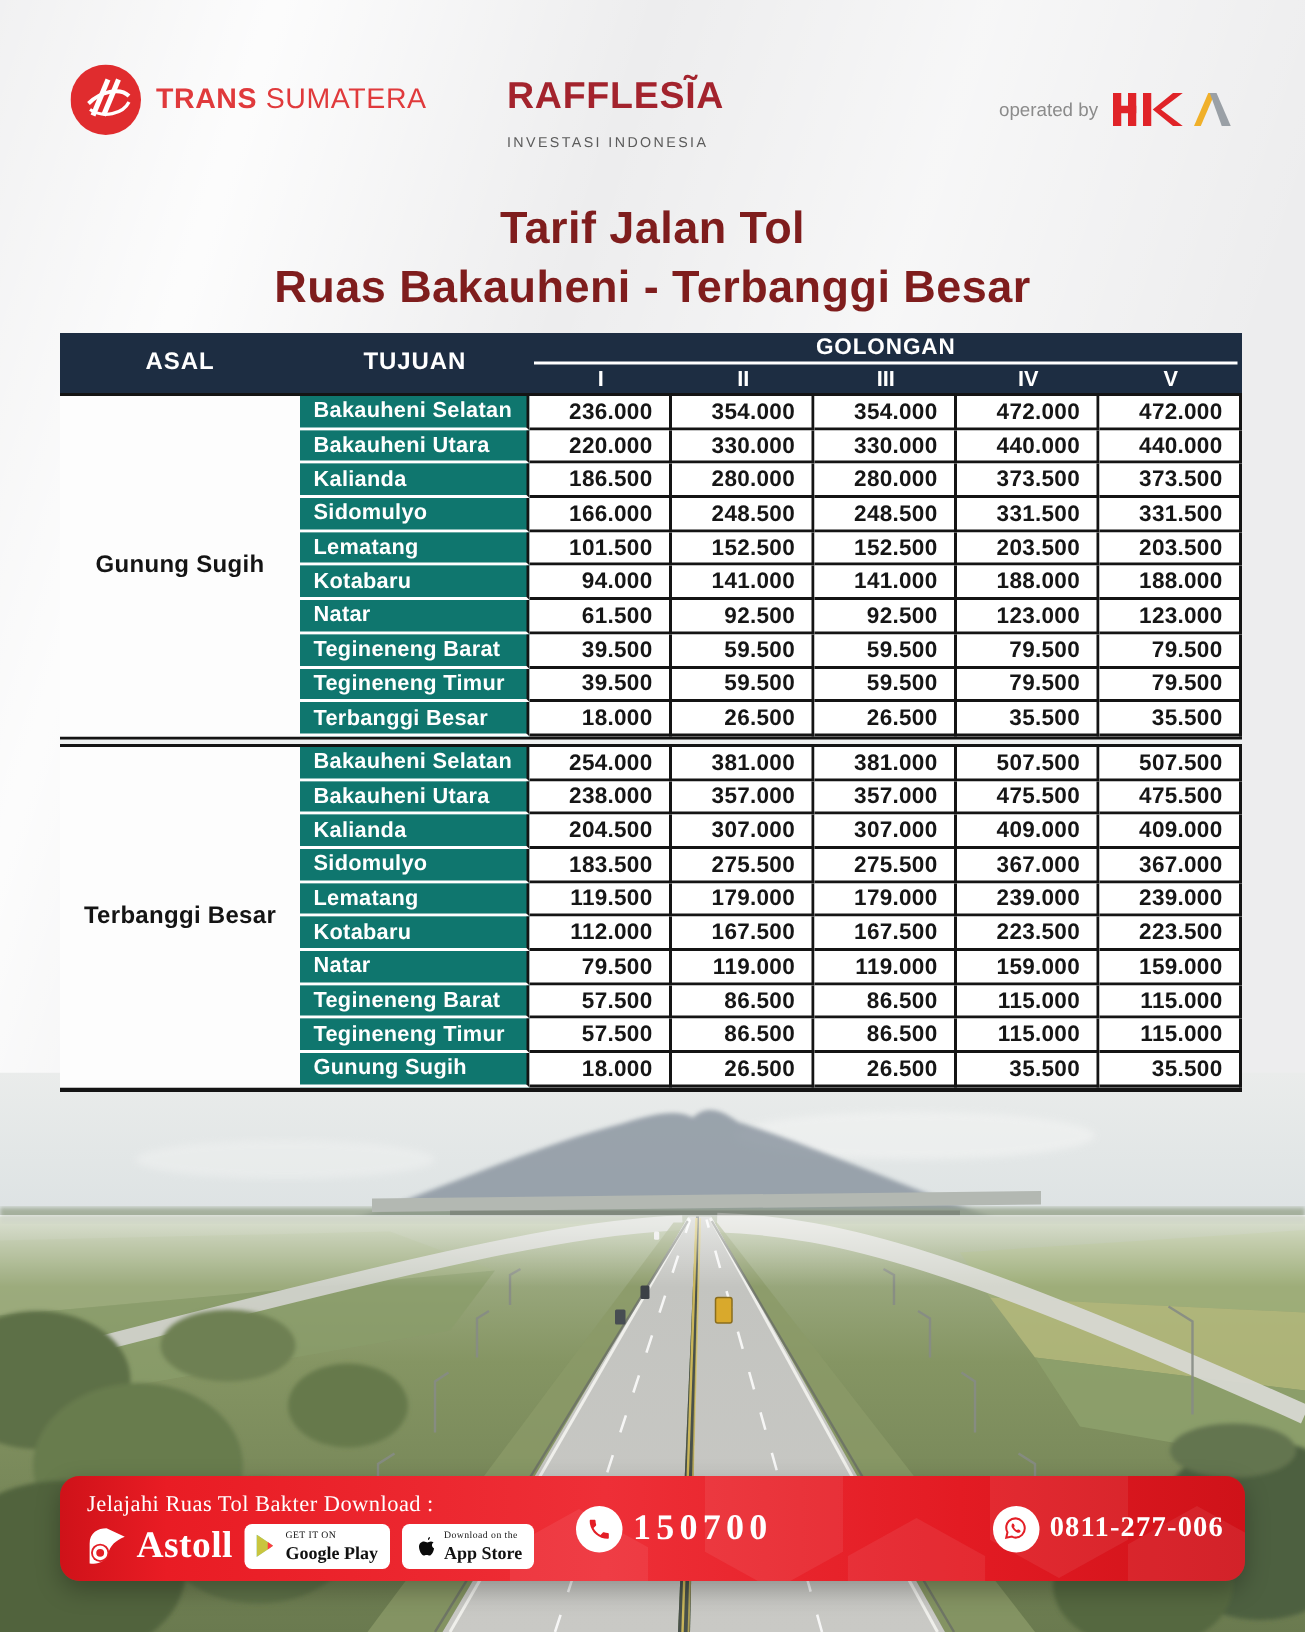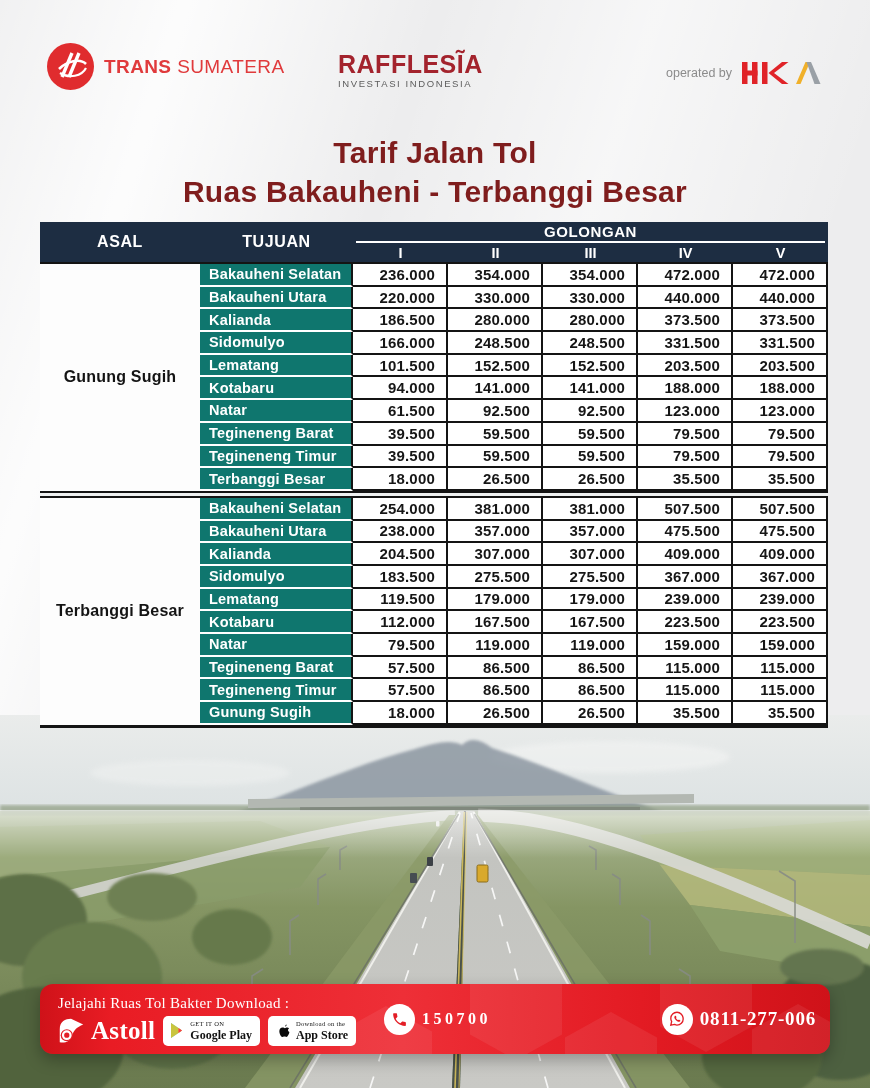--- a/index.html
+++ b/index.html
@@ -9,21 +9,21 @@
   .poster::before{content:"";position:absolute;top:-120px;left:-250px;width:1500px;height:1000px;z-index:0;
     background:linear-gradient(108deg,rgba(255,255,255,0) 12%,rgba(255,255,255,.85) 26%,rgba(255,255,255,0) 40%,rgba(255,255,255,.55) 52%,rgba(255,255,255,0) 66%);}
   
   .hdr{position:absolute;left:0;top:0;width:870px;height:120px;z-index:2;}
   .logo-hk{position:absolute;left:47px;top:43px;display:flex;align-items:center;gap:10px;}
   .ts-text{font-size:19px;letter-spacing:.4px;color:#e03a3c;white-space:nowrap;}
   .ts-text b{font-weight:bold;}
   .ts-text span{font-weight:normal;}
   .logo-raff{position:absolute;left:338px;top:52px;text-align:left;}
   .raff-name{font-size:25px;font-weight:bold;color:#a3232d;letter-spacing:.5px;line-height:24px;}
-  .raff-sub{font-size:9.5px;color:#5c5c5c;letter-spacing:1.6px;margin-top:2px;}
+  .raff-sub{font-size:9.5px;color:#5c5c5c;letter-spacing:1.6px;margin-top:14px;}
   .logo-btb{position:absolute;left:486px;top:50px;color:#171717;font-weight:bold;font-size:17px;line-height:19px;letter-spacing:.2px;}
   .operated{position:absolute;left:666px;top:58px;display:flex;align-items:center;gap:8px;}
   .operated-label{font-size:12.5px;color:#8b8b8b;}
   
   .title{position:absolute;left:0;top:136px;width:870px;text-align:center;z-index:2;color:#7f1d1d;}
   .title .l1{font-size:30px;font-weight:bold;letter-spacing:.3px;}
   .title .l2{font-size:30px;font-weight:bold;letter-spacing:.3px;margin-top:5px;}
   
   .ttable{position:absolute;left:40px;top:222px;width:788px;z-index:2;}
   .thead{display:grid;grid-template-columns:160px 153px 475px;background:#1d2d42;color:#fff;height:40px;}
@@ -53,21 +53,21 @@
   .f-apps{display:flex;align-items:center;gap:8px;}
   .astoll{display:flex;align-items:center;gap:5px;color:#fff;}
   .astoll-name{font-size:25px;font-weight:bold;letter-spacing:.3px;}
   .badge{background:#fff;border-radius:5px;height:30px;display:flex;align-items:center;gap:5px;padding:0 8px;color:#111;}
   .badge .btxt{display:flex;flex-direction:column;line-height:1;}
   .badge .small{font-size:6.5px;letter-spacing:.3px;}
   .badge .big{font-size:12px;font-weight:bold;margin-top:1.5px;white-space:nowrap;}
   .f-contacts{flex:1;display:flex;align-items:center;justify-content:space-between;margin-left:16px;}
   .contact{display:flex;align-items:center;gap:7px;color:#fff;}
   .c-ico{width:31px;height:31px;background:#fff;border-radius:50%;display:flex;align-items:center;justify-content:center;flex:0 0 auto;}
-  .c-num{font-size:16px;font-weight:bold;letter-spacing:3.5px;}
+  .c-num{font-size:24px;font-weight:bold;letter-spacing:3.5px;}
   .c-wa{font-size:19px;font-weight:bold;letter-spacing:.8px;}
   .c-web{font-size:19px;font-weight:bold;letter-spacing:.4px;}
 </style>
 </head>
 <body>
 
 <div class="poster">
 
   <div class="hdr">
     <div class="logo-hk">

